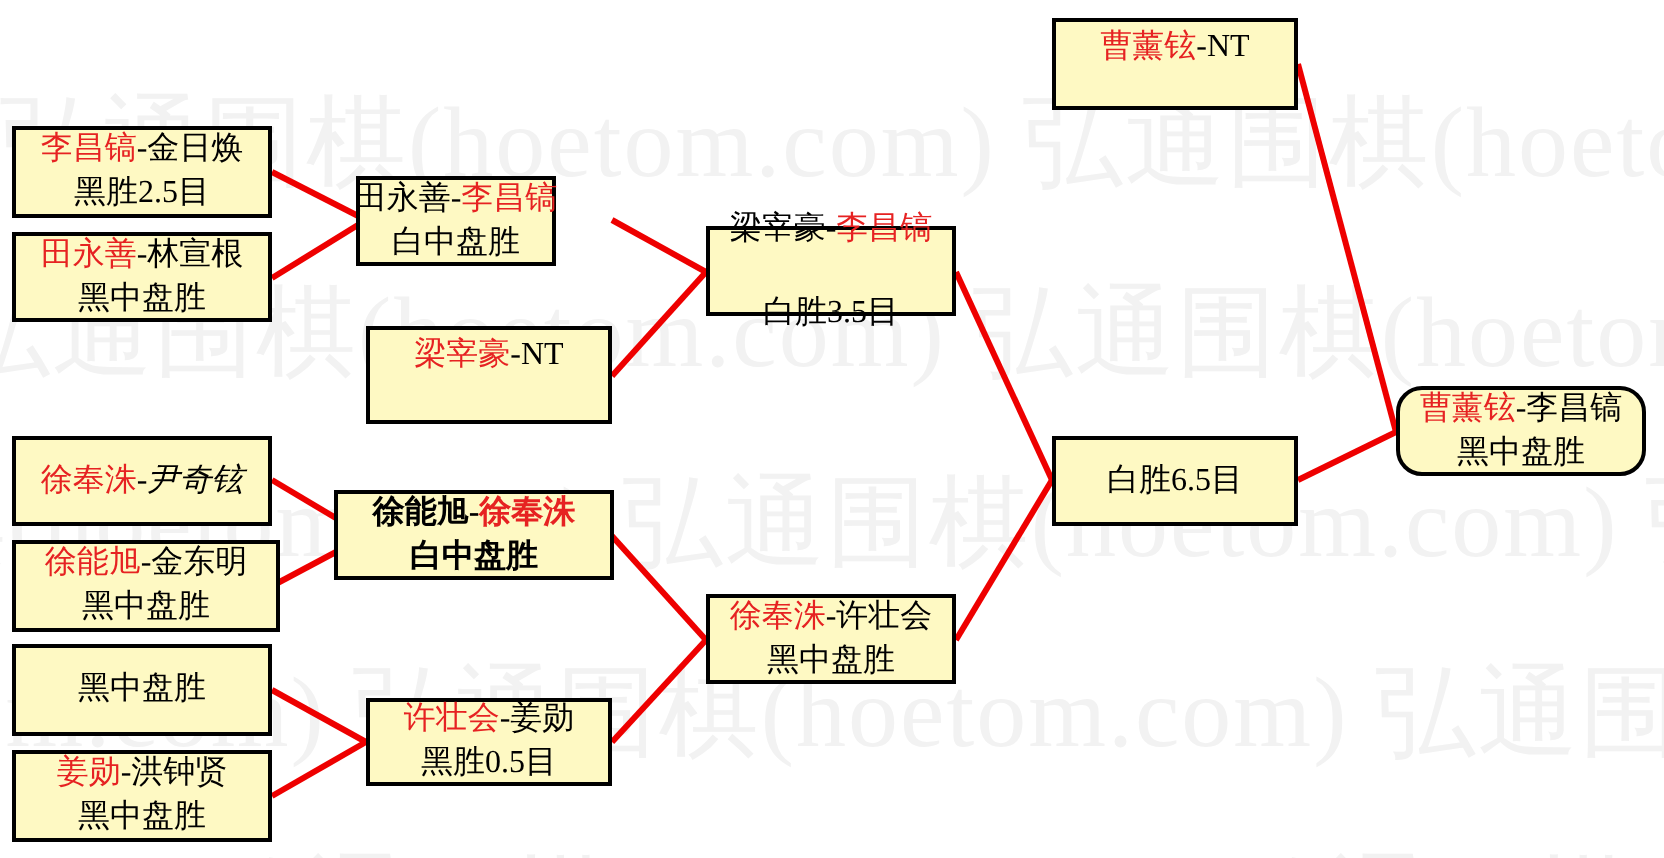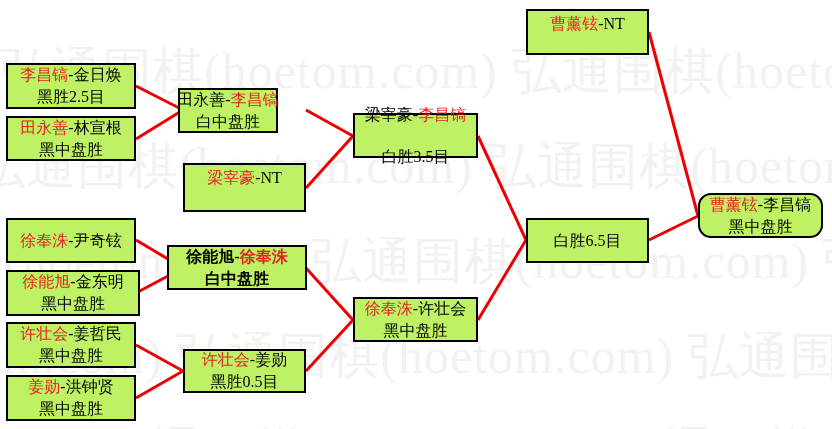--- a/index.html
+++ b/index.html
@@ -6,21 +6,21 @@
   #stage{
     position:relative;width:832px;height:429px;background:#ffffff;
     overflow:hidden;font-family:"Liberation Serif","DejaVu Serif",serif;
   }
   .wm-row{
     position:absolute;font-size:50px;color:#f2f2f2;white-space:nowrap;
     letter-spacing:1px;user-select:none;pointer-events:none;
   }
   #edges-svg{position:absolute;left:0;top:0;z-index:2;}
   .box{
-    position:absolute;background:#bef264;border:2px solid #000000;
+    position:absolute;background:#fef9c3;border:2px solid #000000;
     box-sizing:border-box;display:flex;flex-direction:column;
     align-items:center;justify-content:center;z-index:3;
     font-size:16px;line-height:22px;text-align:center;color:#000;
     white-space:nowrap;
   }
   .box.top-align{justify-content:flex-start;padding-top:2px;}
   .names{display:block;}
   .result{display:block;}
 </style>
 </head>
@@ -53,28 +53,27 @@
   <div id="nodes-layer">
       <div class="box" style="left: 6px; top: 63px; width: 130px; height: 46px;">
         <span class="names"><span style="color: rgb(230, 34, 34);">李昌镐</span><span style="color: rgb(0, 0, 0);">-金日焕</span></span>
         <span class="result">黑胜2.5目</span>
       </div>
       <div class="box" style="left: 6px; top: 116px; width: 130px; height: 45px;">
         <span class="names"><span style="color: rgb(230, 34, 34); margin-top: 24px;">田永善</span><span style="color: rgb(0, 0, 0);">-林宣根</span></span>
         <span class="result">黑中盘胜</span>
       </div>
       <div class="box" style="left: 6px; top: 218px; width: 130px; height: 45px;">
-        <span class="names"><span style="color: rgb(230, 34, 34);">徐奉洙</span><span style="color: rgb(0, 0, 0);">-尹奇铉</span></span>
+        <span class="names"><span style="color: rgb(230, 34, 34);">徐奉洙</span><span style="color: rgb(0, 0, 0); font-style: italic;">-尹奇铉</span></span>
       </div>
       <div class="box" style="left: 6px; top: 270px; width: 134px; height: 46px;">
         <span class="names"><span style="color: rgb(230, 34, 34);">徐能旭</span><span style="color: rgb(0, 0, 0);">-金东明</span></span>
         <span class="result">黑中盘胜</span>
       </div>
       <div class="box" style="left: 6px; top: 322px; width: 130px; height: 46px;">
-        <span class="names"><span style="color: rgb(230, 34, 34);">许壮会</span><span style="color: rgb(0, 0, 0);">-姜哲民</span></span>
         <span class="result">黑中盘胜</span>
       </div>
       <div class="box" style="left: 6px; top: 375px; width: 130px; height: 46px;">
         <span class="names"><span style="color: rgb(230, 34, 34);">姜勋</span><span style="color: rgb(0, 0, 0);">-洪钟贤</span></span>
         <span class="result">黑中盘胜</span>
       </div>
       <div class="box" style="left: 178px; top: 88px; width: 100px; height: 45px;">
         <span class="names"><span style="color: rgb(0, 0, 0);">田永善-</span><span style="color: rgb(230, 34, 34);">李昌镐</span></span>
         <span class="result">白中盘胜</span>
       </div>

